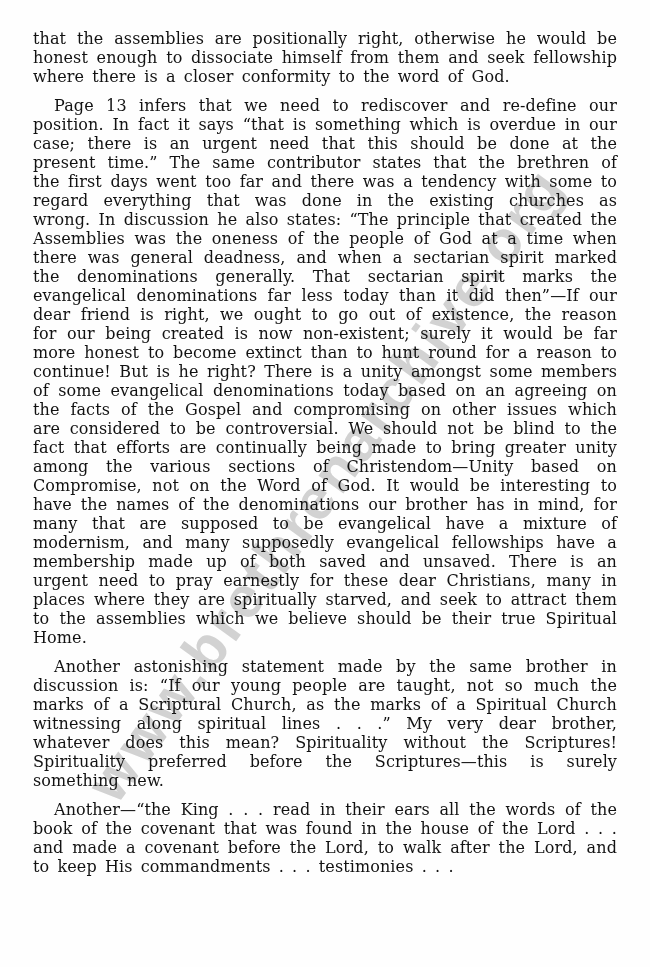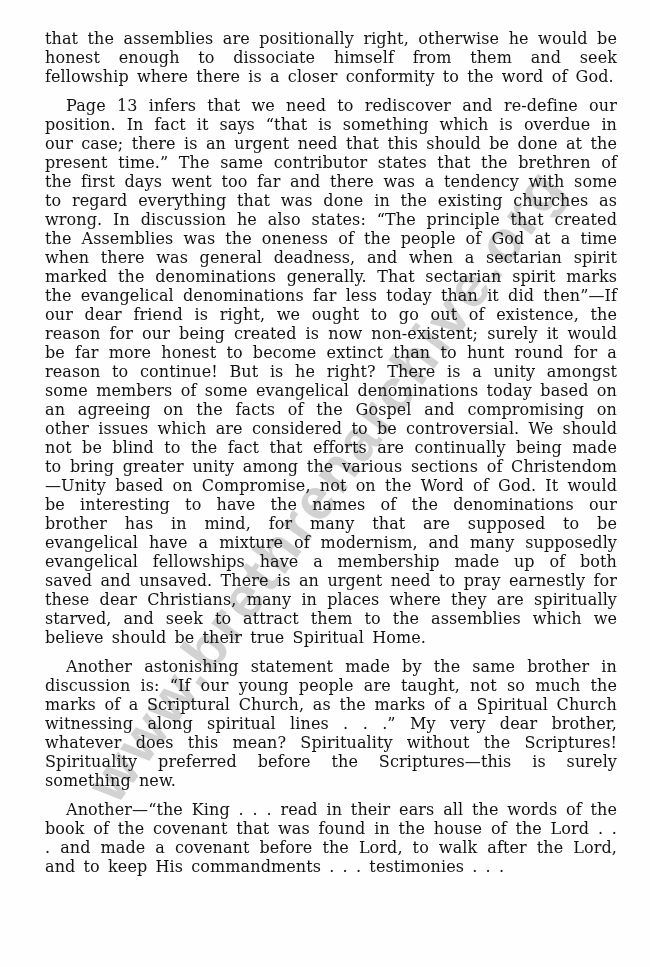--- a/index.html
+++ b/index.html
@@ -37,21 +37,21 @@
     user-select: none;
     pointer-events: none;
   }
   .text-block {
     position: relative;
     z-index: 1;
     padding: 29px 33px 0 33px;
     box-sizing: border-box;
   }
   .para {
-    margin: 0 0 10px 12px;
+    margin: 0 0 10px 0;
     font-size: 16px;
     line-height: 19px;
     color: #121212;
     text-align: justify;
     word-spacing: 3px;
     letter-spacing: 0.1px;
   }
   .para.indent {
     text-indent: 21px;
   }

